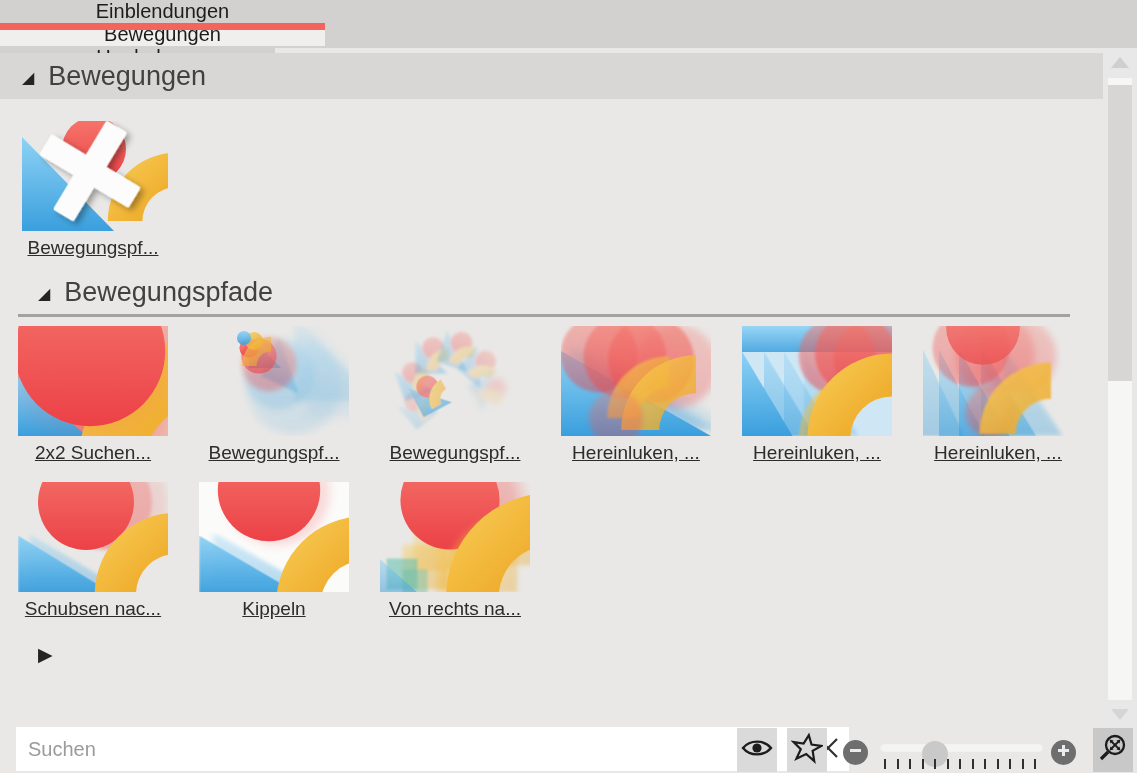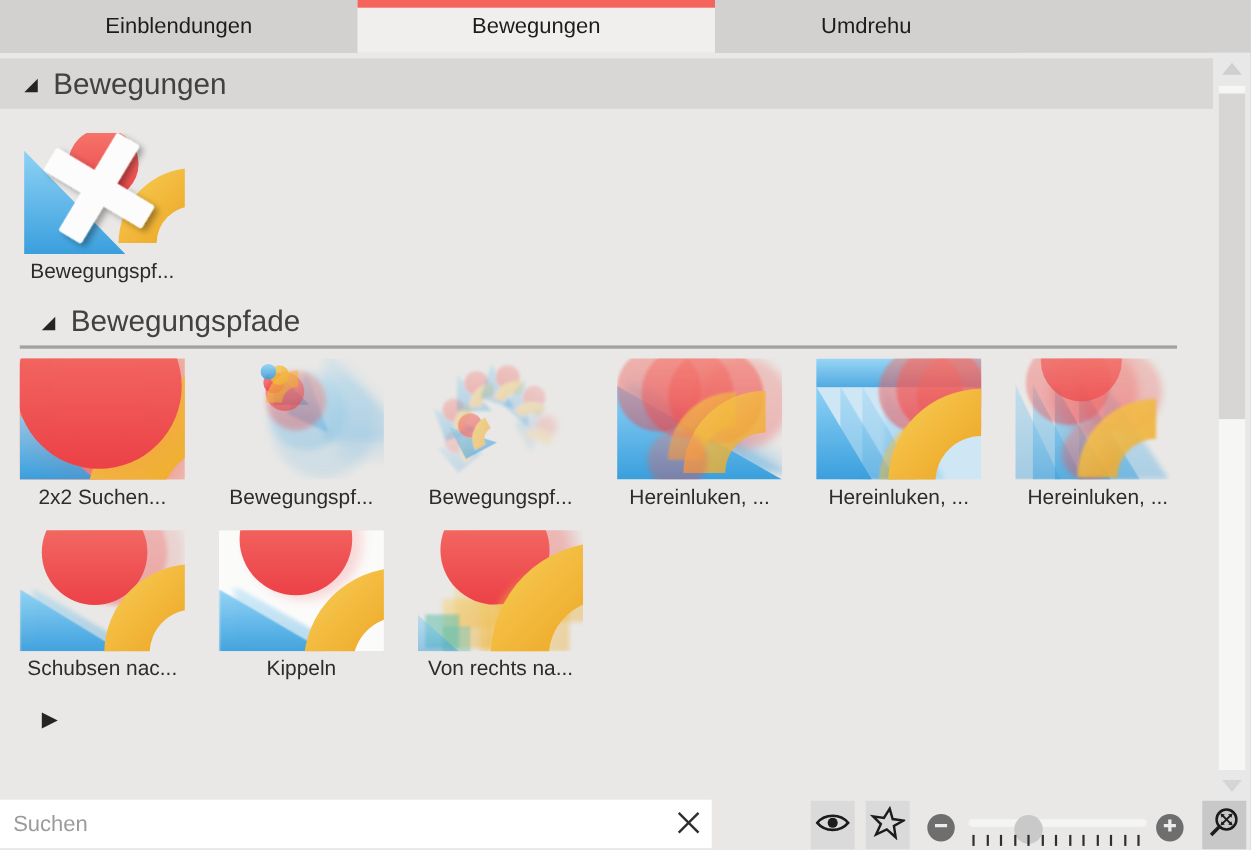--- a/index.html
+++ b/index.html
@@ -1,20 +1,20 @@
 <!DOCTYPE html>
 <html style="--accent: #f4645c;"><head>
 <meta charset="utf-8">
 <style>
   html,body{margin:0;padding:0;}
   body{font-family:"Liberation Sans",sans-serif;background:#bbb;}
   .app{position:relative;width:1137px;height:773px;background:#e9e8e6;overflow:hidden;}
 
   
-  .tabbar{display:flex;height:48px;background:#d2d1d0;}
+  .tabbar{display:flex;height:48px;background:#d2d1d0;flex-direction:column;}
   .tab{position:relative;display:flex;align-items:center;justify-content:center;
        background:#d2d1d0;font-size:20px;color:#1c1c1c;box-sizing:border-box;cursor:pointer;}
   .tab:nth-child(1){width:325px}.tab:nth-child(2){width:325px}
   .tab:nth-child(3){width:275px}.tab:nth-child(4){width:212px}
   .tab.active{background:#f0efee;}
   .tab.active::before{content:"";position:absolute;top:0;left:0;right:0;height:7px;background:var(--accent,#f4645c);}
 
   
   .content{position:absolute;left:0;top:48px;width:1103px;height:679px;overflow:hidden;}
   .sec-head{display:flex;align-items:center;font-size:27px;color:#414141;cursor:pointer;}
@@ -23,35 +23,35 @@
   .sh2{margin-top:56px;}
   .tri{font-size:16px;color:#242424;margin-right:14px;transform:translateY(1px);}
   .tri.coll{font-size:19px;}
   .sec-divider{height:3px;background:#a2a2a2;margin:5px 33px 0 18px;}
   .grid{display:grid;grid-template-columns:repeat(6,150px);column-gap:31px;row-gap:18px;margin-left:18px;}
   .g0{margin-top:22px;}
   .g1{margin-top:9px;}
   .thumb{width:150px;cursor:pointer;}
   .timg{width:150px;height:110px;}
   .timg svg{display:block;}
-  .tlabel{margin-top:6px;text-align:center;font-size:19px;color:#2c2c2c;white-space:nowrap;}
+  .tlabel{margin-top:6px;text-align:center;font-size:19px;color:#2c2c2c;white-space:nowrap;text-decoration:underline;}
 
   
   .scrollbar{position:absolute;right:0;top:48px;width:34px;height:679px;background:#e9e8e8;}
   .sb-up,.sb-down{position:absolute;left:0;width:100%;display:flex;justify-content:center;cursor:pointer;}
   .sb-up{top:9px;}
   .sb-down{bottom:7px;}
   .arr-up{width:0;height:0;border-left:9px solid transparent;border-right:9px solid transparent;border-bottom:11px solid #cfcfcf;}
   .arr-down{width:0;height:0;border-left:9px solid transparent;border-right:9px solid transparent;border-top:11px solid #d6d5d4;}
   .sb-track{position:absolute;left:5px;top:30px;width:24px;height:622px;background:#f6f6f5;cursor:pointer;}
   .sb-thumb{position:absolute;left:5px;top:37px;width:24px;height:296px;background:#d7d6d5;cursor:grab;}
 
   
   .footer{position:absolute;left:0;bottom:0;width:1137px;height:46px;background:#e9e8e6;}
-  .search-box{position:absolute;left:0;top:0;width:647px;height:44px;background:#ffffff;}
+  .search-box{position:absolute;left:16px;top:0;width:833px;height:44px;background:#ffffff;}
   .search-input{position:absolute;left:0;top:0;width:100%;height:100%;border:none;outline:none;background:transparent;
        font-family:inherit;font-size:20px;color:#333;padding:0 44px 0 12px;box-sizing:border-box;}
   .search-input::placeholder{color:#9b9b9b;}
   .clear-btn{position:absolute;right:6px;top:8px;width:30px;height:30px;display:flex;align-items:center;justify-content:center;cursor:pointer;}
   .tool-btn{position:absolute;top:1px;width:40px;height:44px;background:#dadada;display:flex;align-items:center;justify-content:center;cursor:pointer;}
   .eye{left:737px}.star{left:787px}
   .fit{left:1093px;background:#c8c8c8;}
   .round-btn{position:absolute;top:13px;width:25px;height:25px;border-radius:50%;background:#6e6e6e;
        display:flex;align-items:center;justify-content:center;cursor:pointer;}
   .minus{left:843px}.plus{left:1051px}

